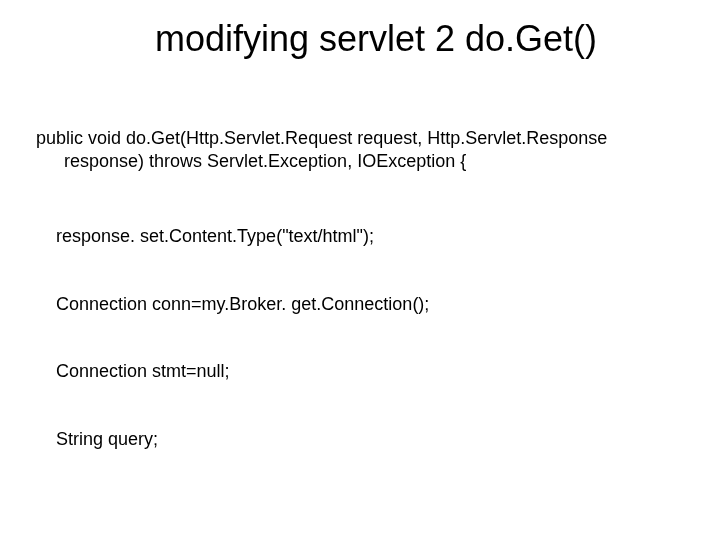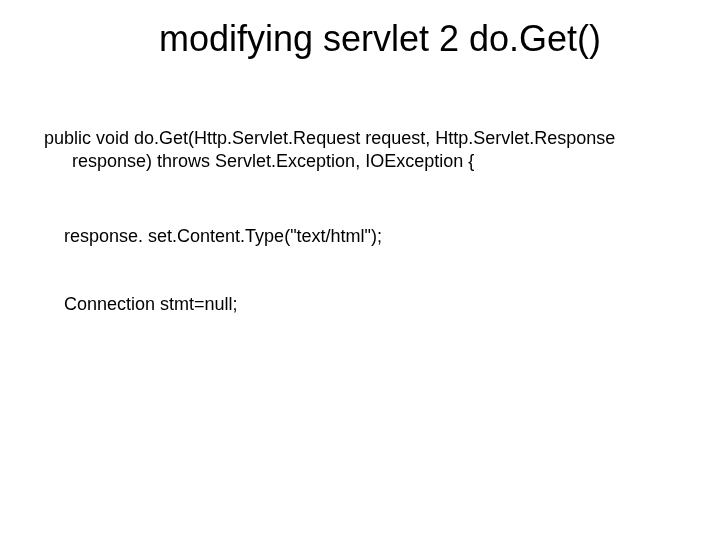--- a/index.html
+++ b/index.html
@@ -9,21 +9,21 @@
     height: 540px;
     background: #fff;
     font-family: Arial, Helvetica, sans-serif;
     color: #000;
     overflow: hidden;
   }
   .slide {
     width: 720px;
     height: 540px;
     box-sizing: border-box;
-    padding: 18px 36px 0 36px;
+    padding: 18px 36px 0 28px;
   }
   .title {
     font-size: 36px;
     font-weight: 400;
     text-align: center;
     margin: 0 0 14px 0;
     padding-left: 40px;
   }
   .code {
     font-size: 18px;
@@ -44,21 +44,23 @@
 </style>
 </head>
 <body>
 
 <div class="slide">
   <h1 class="title">modifying servlet 2 do.Get()</h1>
 
   <div class="code">
     <p class="hang">public void do.Get(Http.Servlet.Request request, Http.Servlet.Response response) throws Servlet.Exception, IOException {</p>
     <p class="line">response. set.Content.Type("text/html");</p>
+    <p class="line">Connection conn=my.Broker. get.Connection();</p>
     <p class="line">Connection stmt=null;</p>
+    <p class="line">String query;</p>
     
     
     
     
     
     
     
     
     
     

